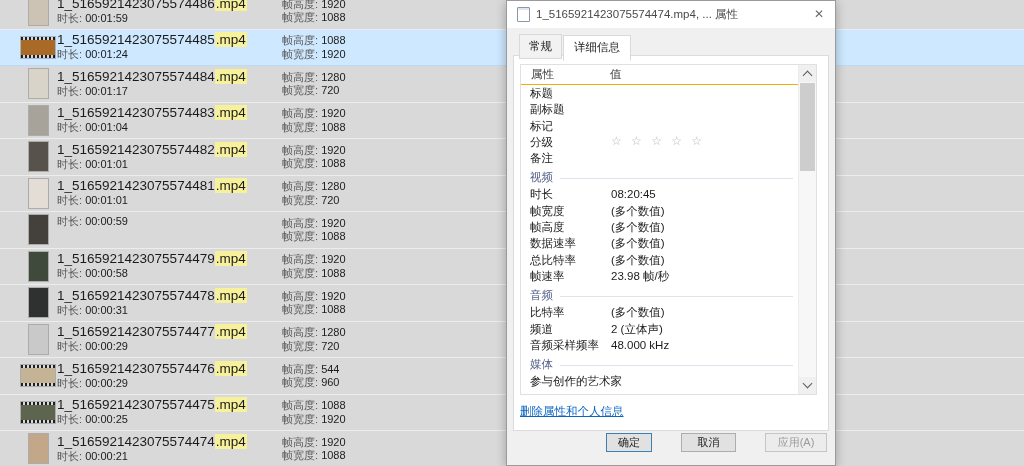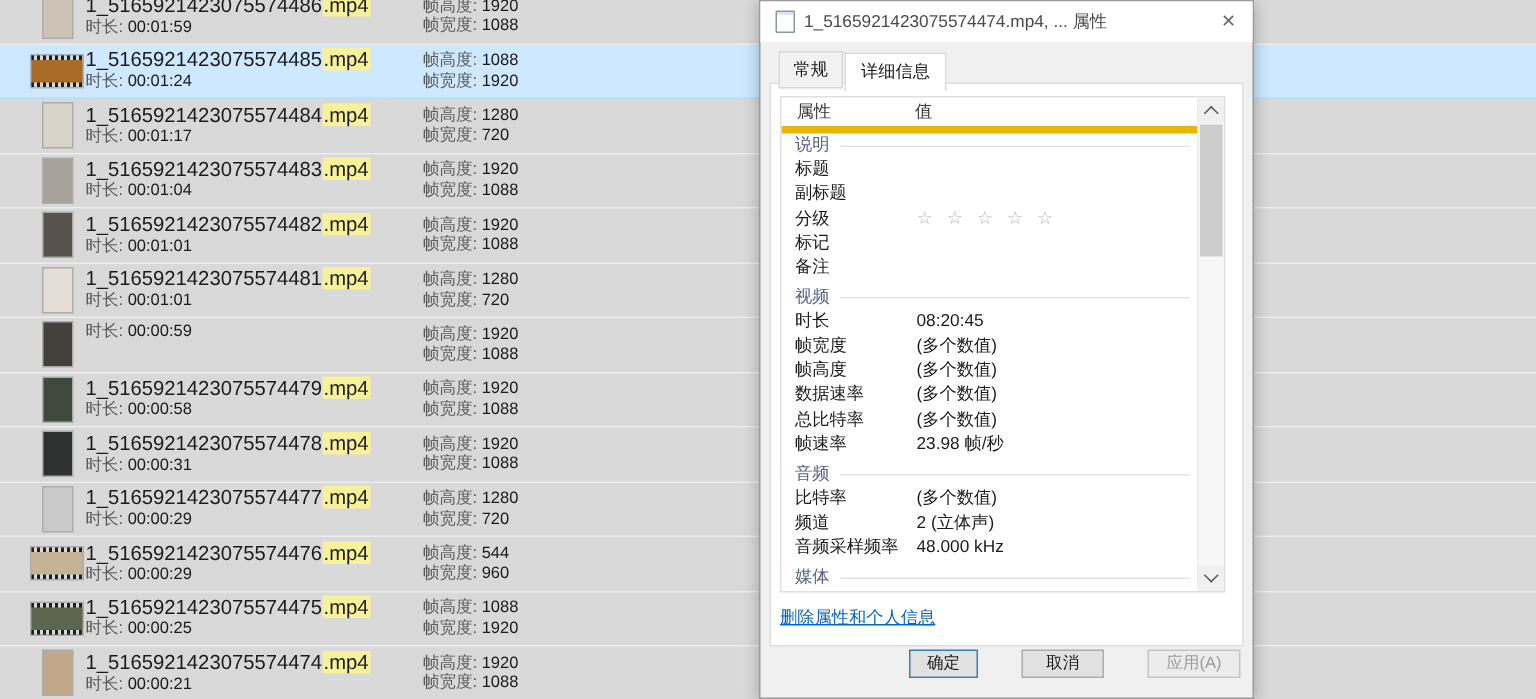--- a/index.html
+++ b/index.html
@@ -50,21 +50,21 @@
   .close{margin-left:auto;width:32px;height:27px;text-align:center;line-height:26px;
     color:#6b6b6b;font-size:12px;cursor:default;}
   .tabs{position:absolute;left:12px;top:33px;display:flex;align-items:flex-start;z-index:3;}
   .tab{font-size:11.5px;color:#1b1b1b;background:#f2f2f2;border:1px solid #d9d9d9;
     padding:4px 9px 4px;margin-right:1px;}
   .tab.active{background:#fff;border-bottom-color:#fff;padding:4px 10px 5px;position:relative;top:1px;}
   .page{position:absolute;left:6px;top:54px;width:316px;height:376px;box-sizing:border-box;
     background:#fff;border:1px solid #dcdcdc;z-index:2;}
   .propbox{position:absolute;left:6px;top:8px;right:11px;height:331px;box-sizing:border-box;
     border:1px solid #e0e0e0;background:#fff;overflow:hidden;}
-  .phead{position:relative;height:19px;border-bottom:5px solid #eab308;
+  .phead{position:relative;height:19px;border-bottom:1px solid #eab308;
     font-size:11.5px;color:#3a3a3a;}
   .ph-prop{position:absolute;left:10px;top:2px;}
   .ph-val{position:absolute;left:89px;top:2px;}
   .proplist{position:absolute;left:0;top:20px;right:17px;bottom:0;overflow:hidden;}
   .sheader{display:flex;align-items:center;margin:4px 0 1px;padding-left:9px;
     font-size:11.5px;color:var(--section-header,#55608a);}
   .sheader .rule{flex:1;height:1px;background:#dfe3ec;margin:1px 6px 0 7px;}
   .prow{display:flex;height:16.3px;line-height:16.3px;font-size:11.5px;}
   .plabel{flex:none;width:81px;padding-left:9px;color:#1b1b1b;white-space:nowrap;}
   .pvalue{color:#1b1b1b;white-space:nowrap;}
@@ -412,43 +412,39 @@
 
     <div class="page">
       <div class="propbox">
         <div class="phead">
           <span class="ph-prop">属性</span>
           <span class="ph-val">值</span>
         </div>
         <div class="proplist">
 
             <div class="psection">
-              <div class="sheader">
-                <span>说明</span>
-                <i class="rule"></i>
-              </div>
 
                 <div class="prow">
                   <span class="plabel">标题</span>
                   <span class="pvalue"></span>
                 </div>
 
                 <div class="prow">
                   <span class="plabel">副标题</span>
                   <span class="pvalue"></span>
                 </div>
 
                 <div class="prow">
+                  <span class="plabel">标记</span>
+                  <span class="pvalue"></span>
+                </div>
+
+                <div class="prow">
                   <span class="plabel">分级</span>
                   <span class="pvalue stars">☆ ☆ ☆ ☆ ☆</span>
-                </div>
-
-                <div class="prow">
-                  <span class="plabel">标记</span>
-                  <span class="pvalue"></span>
                 </div>
 
                 <div class="prow">
                   <span class="plabel">备注</span>
                   <span class="pvalue"></span>
                 </div>
 
             </div>
 
             <div class="psection">

